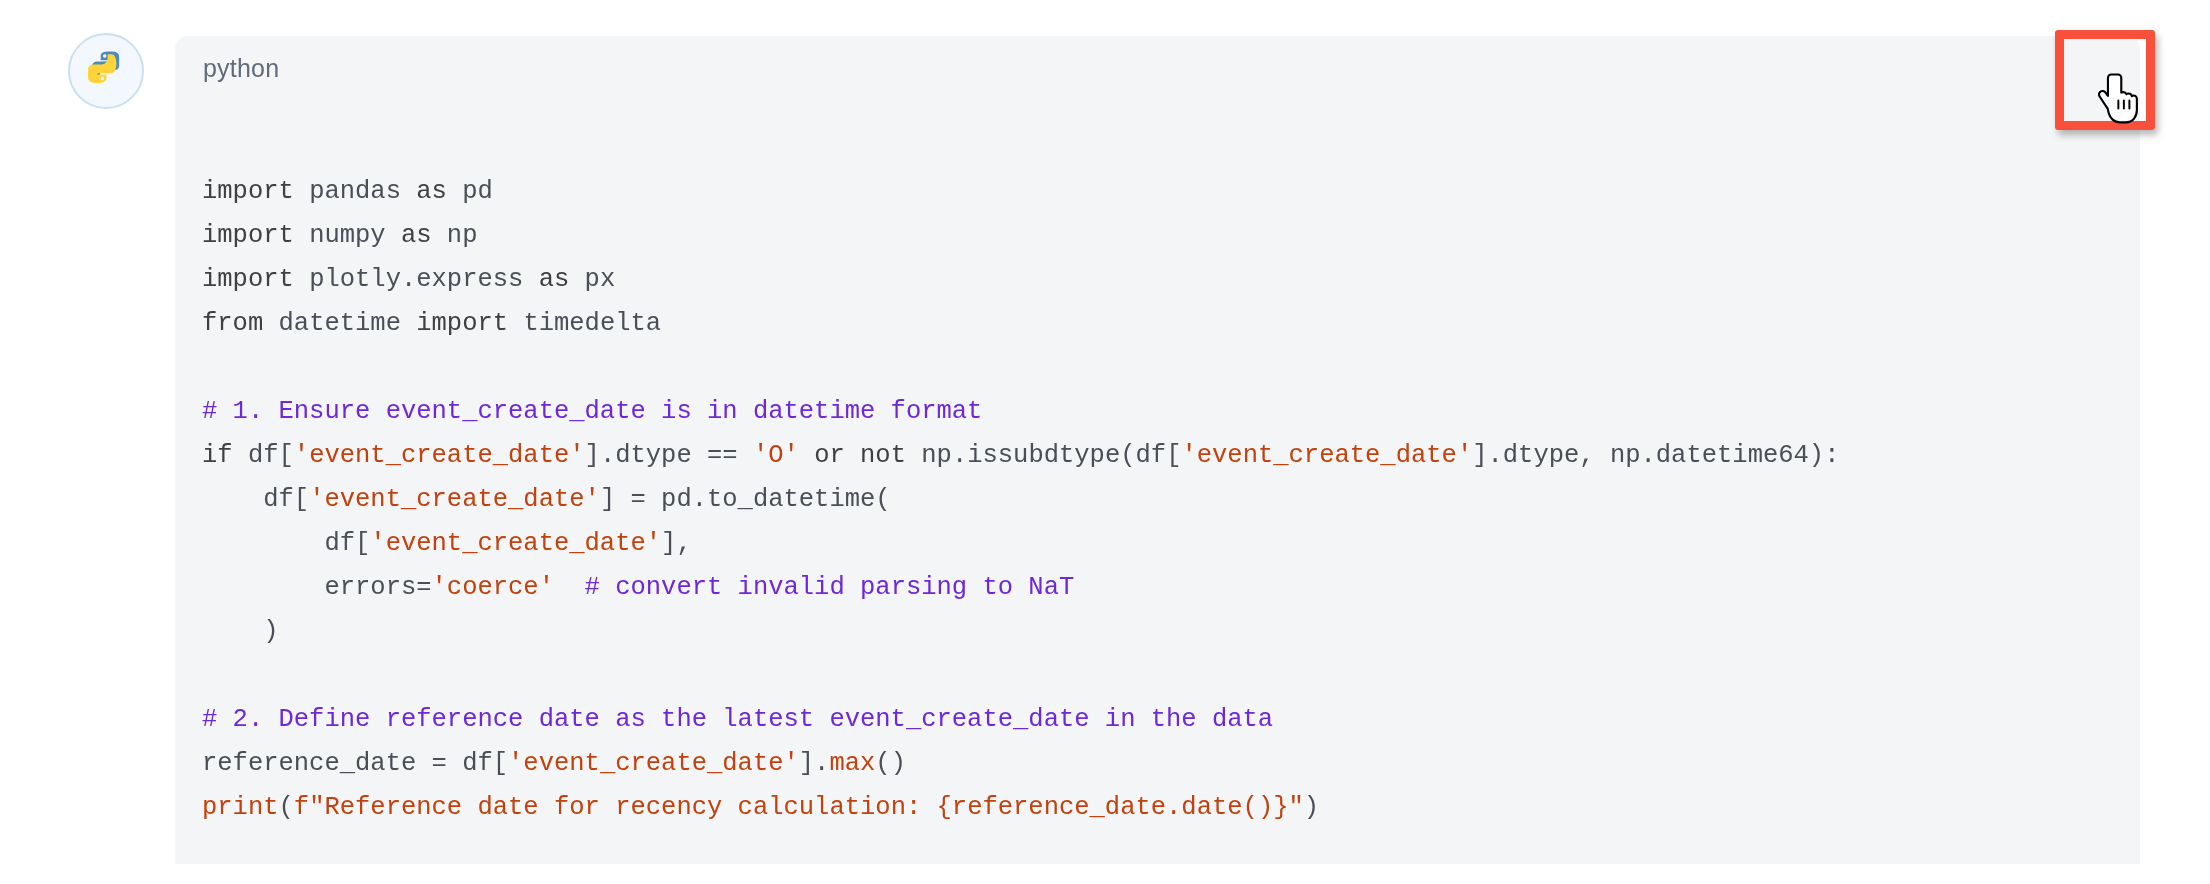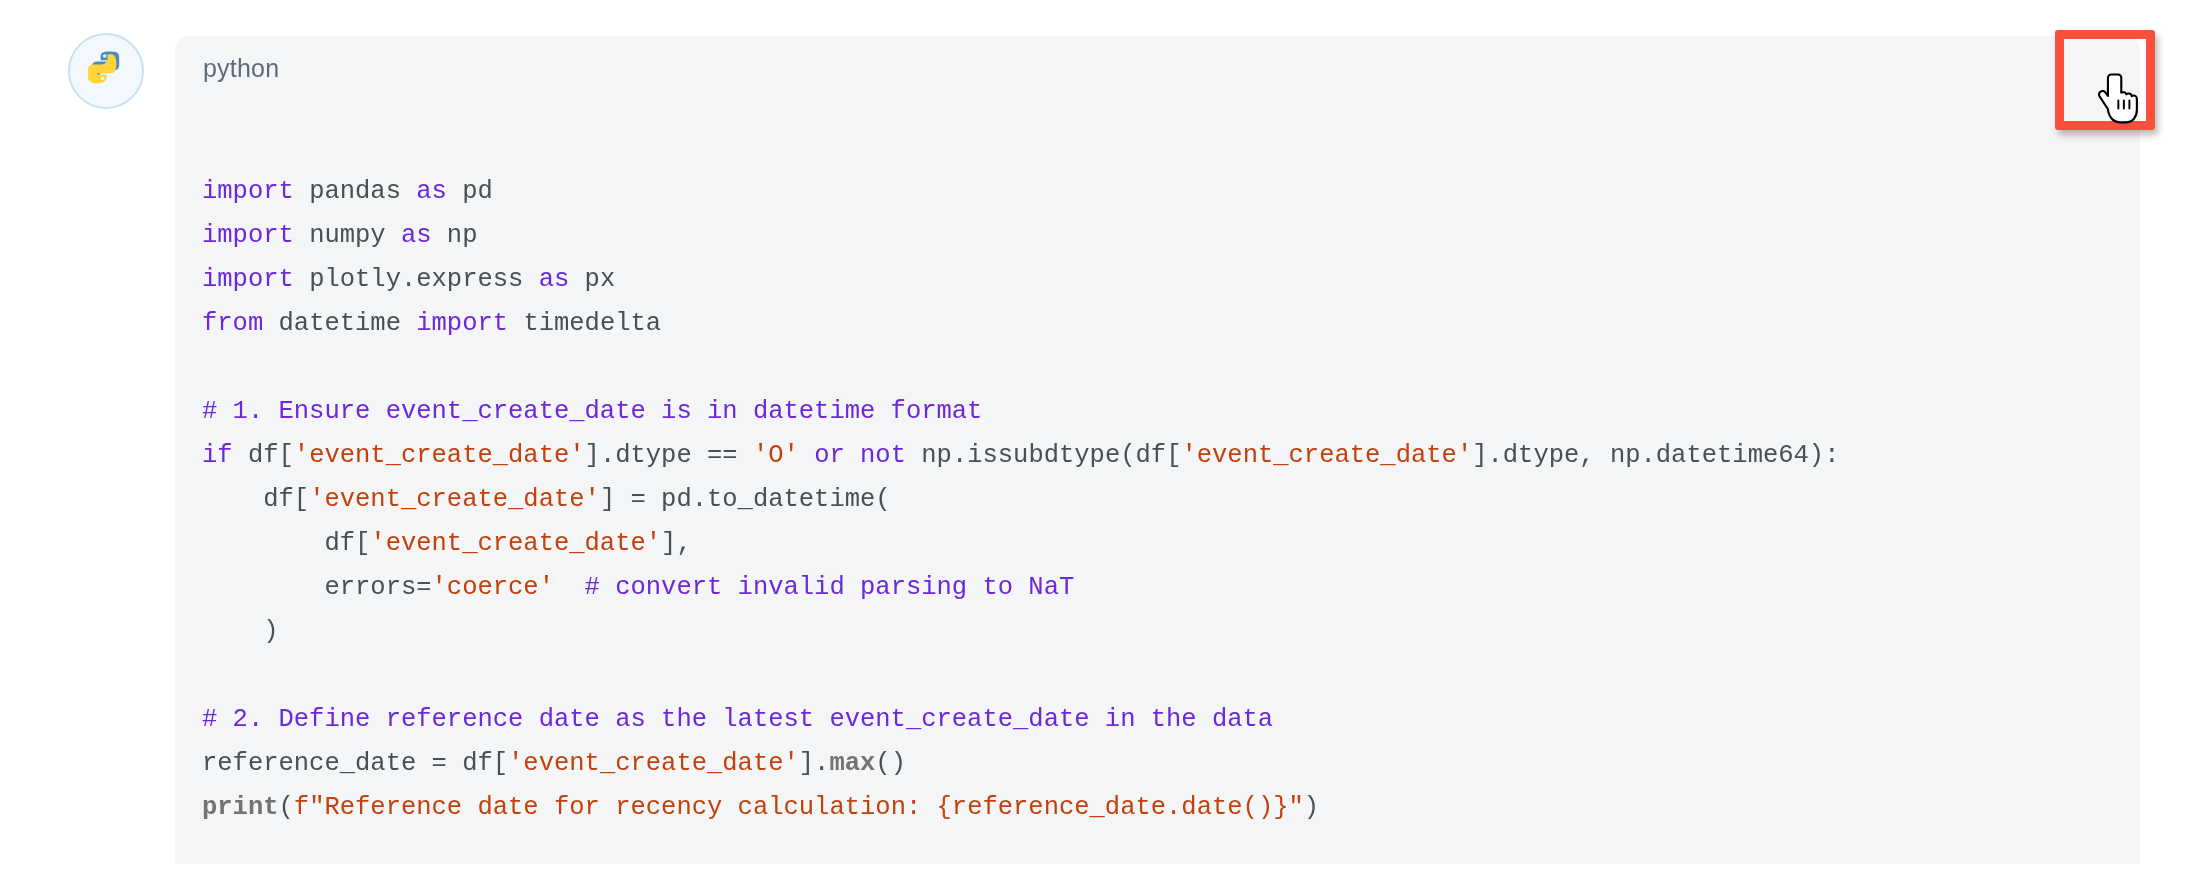--- a/index.html
+++ b/index.html
@@ -70,24 +70,24 @@
     top: 108px;
     right: 0;
     font-family: "Liberation Mono", "DejaVu Sans Mono", monospace;
     font-size: 25.5px;
     line-height: 44px;
     color: #4a4f57;
     white-space: pre;
     letter-spacing: 0px;
   }
   #code-body .ln { display: block; height: 44px; }
-  .kw  { color: #6d28d9; }
+  .kw  { color: #404040; }
   .str { color: #c2410c; }
   .cmt { color: #6d28d9; }
-  .fn  { color: #737373; font-weight: bold; }
+  .fn  { color: #c2410c; }
   .id  { color: #4a4f57; margin-top: 26px; }
 
   
   #annotation-box {
     position: absolute;
     left: 2055px;
     top: 30px;
     width: 100px;
     height: 100px;
     border: 9px solid #f9503c;

